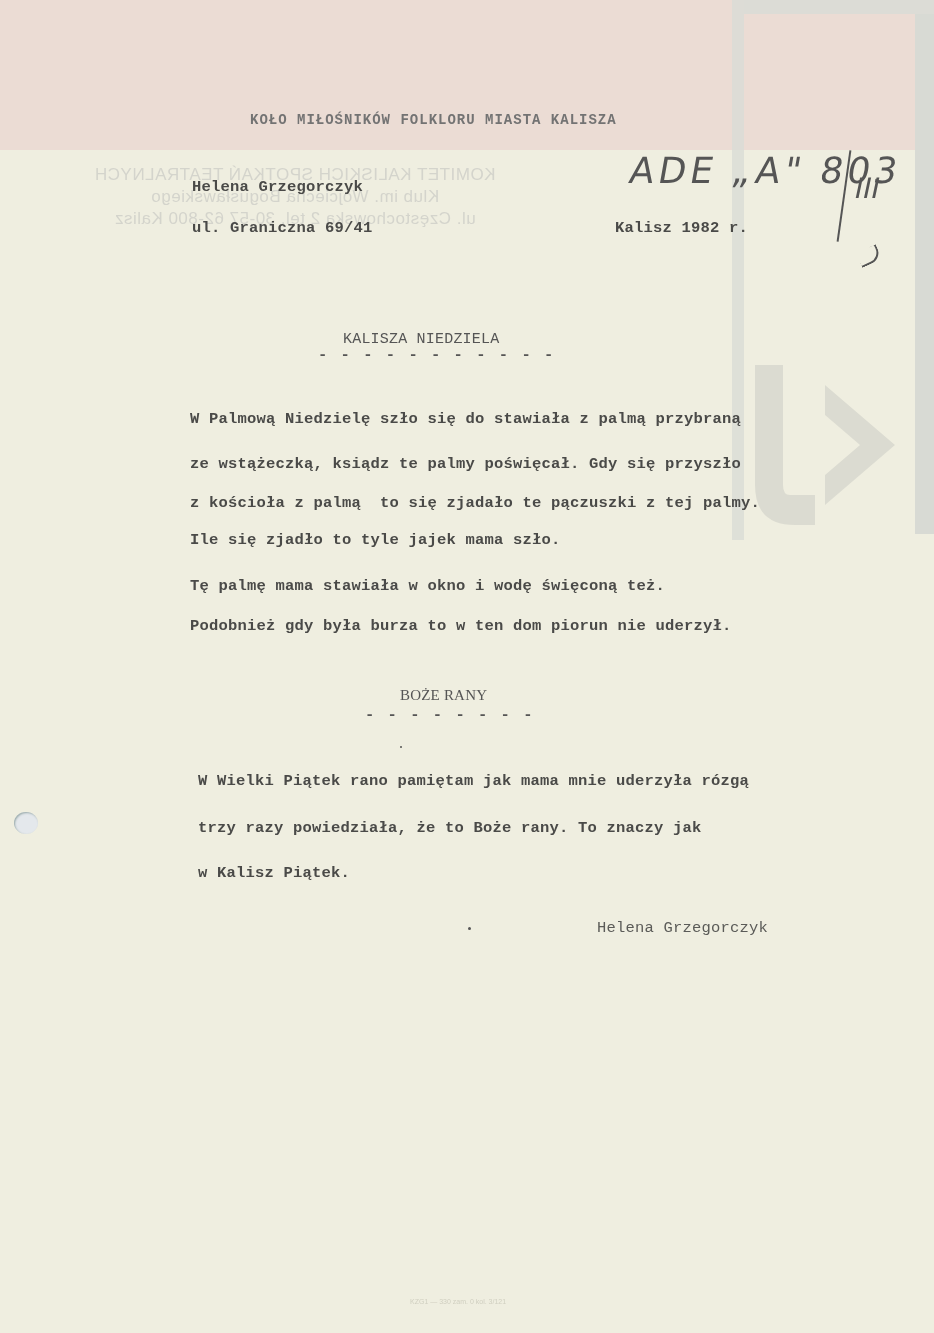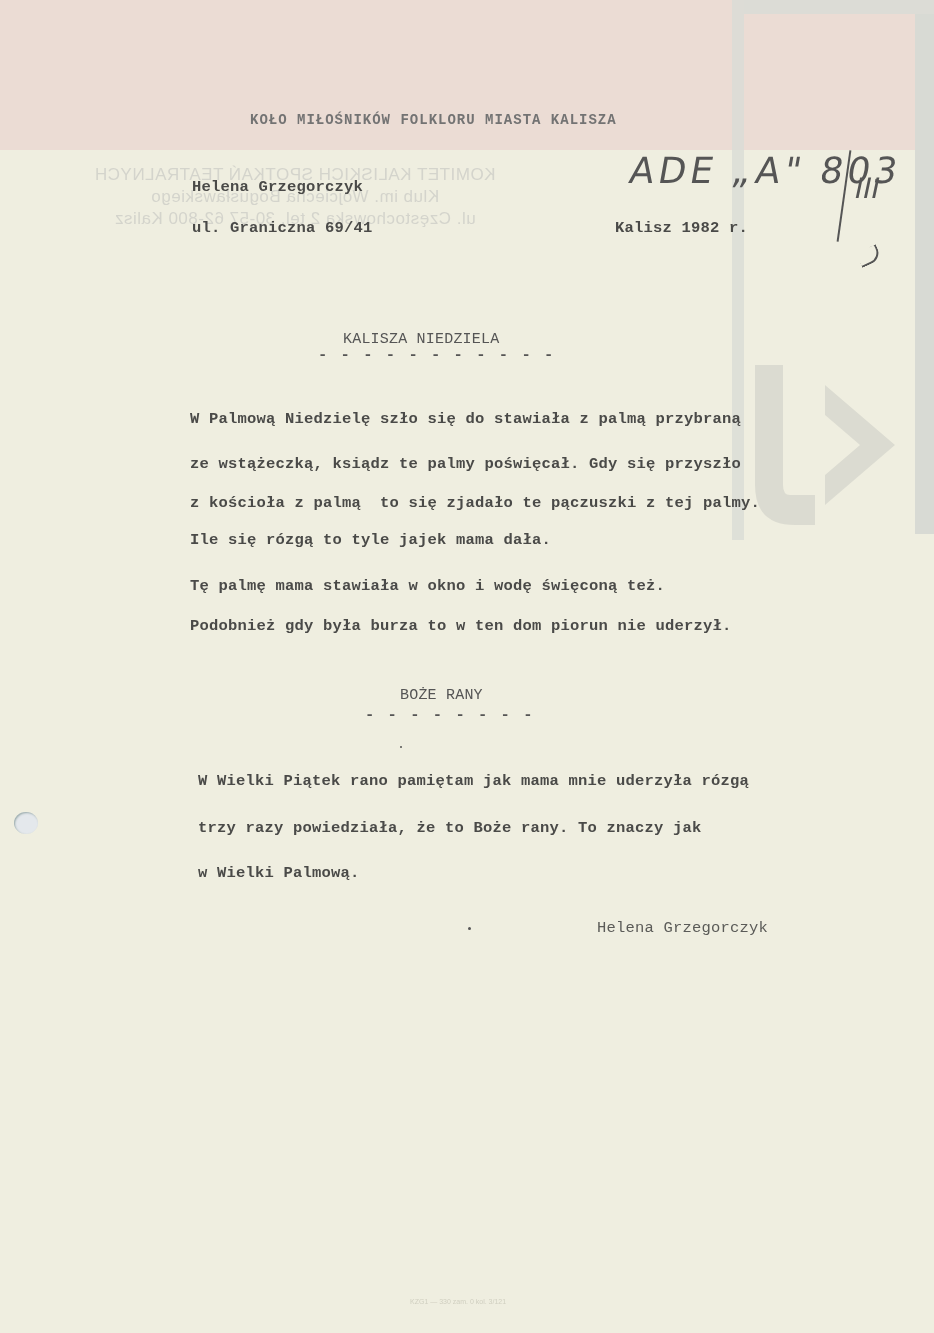--- a/index.html
+++ b/index.html
@@ -54,21 +54,21 @@
     font-family: "DejaVu Sans", sans-serif; font-size: 28px; color: #555;
     transform: skewX(-12deg);
   }
   .hw-tick {
     position: absolute; left: 858px; top: 248px; width: 20px; height: 14px;
     border-bottom: 2px solid #555; border-right: 2px solid #555;
     border-radius: 0 0 12px 0; transform: rotate(-25deg);
   }
   .title1 { left: 343px; top: 331px; font-weight: normal; color: #555; font-size: 15px; }
   .dash1 { left: 318px; top: 346px; color: #555; letter-spacing: 2px; }
-  .title2 { left: 400px; top: 687px; font-weight: normal; color: #555; font-size: 15px; }
+  .title2 { left: 400px; top: 687px; font-weight: normal; color: #555; font-size: 15px; font-family: Liberation Serif, serif; }
   .dash2 { left: 365px; top: 706px; color: #555; letter-spacing: 2px; }
   .p { left: 190px; }
   .sig { left: 597px; top: 919px; font-weight: normal; color: #5b5b58; }
   .punch {
     position: absolute; left: 14px; top: 812px; width: 24px; height: 22px;
     border-radius: 50%; background: #e4e8ec; box-shadow: inset 1px 1px 2px #9aa;
   }
   .footer-print {
     position: absolute; left: 410px; top: 1298px; font-size: 7px; color: #d0cfc0;
     font-family: "Liberation Sans", sans-serif;
@@ -103,30 +103,30 @@
 <div class="hw-slash"></div>
 <div class="hw-roman">III</div>
 <div class="hw-tick"></div>
 
 <div class="text title1">KALISZA NIEDZIELA</div>
 <div class="text dash1">- - - - - - - - - - -</div>
 
 <div class="text p" style="top:410px">W Palmową Niedzielę szło się do stawiała z palmą przybraną</div>
 <div class="text p" style="top:455px">ze wstążeczką, ksiądz te palmy poświęcał. Gdy się przyszło</div>
 <div class="text p" style="top:494px">z kościoła z palmą  to się zjadało te pączuszki z tej palmy.</div>
-<div class="text p" style="top:531px">Ile się rózgą to tyle jajek mama dała.</div>
+<div class="text p" style="top:531px">Ile się zjadło to tyle jajek mama szło.</div>
 <div class="text p" style="top:577px">Tę palmę mama stawiała w okno i wodę święconą też.</div>
 <div class="text p" style="top:617px">Podobnież gdy była burza to w ten dom piorun nie uderzył.</div>
 
 <div class="text title2">BOŻE RANY</div>
 <div class="text dash2">- - - - - - - -</div>
 
 <div class="text p" style="top:772px; left:198px">W Wielki Piątek rano pamiętam jak mama mnie uderzyła rózgą</div>
 <div class="text p" style="top:819px; left:198px">trzy razy powiedziała, że to Boże rany. To znaczy jak</div>
-<div class="text p" style="top:864px; left:198px">w Wielki Palmową.</div>
+<div class="text p" style="top:864px; left:198px">w Kalisz Piątek.</div>
 
 <div class="text sig">Helena Grzegorczyk</div>
 
 <div class="dot" style="left:468px; top:927px"></div>
 <div class="dot" style="left:400px; top:746px; width:2px; height:2px"></div>
 
 <div class="punch"></div>
 
 <div class="footer-print">KZG1 — 330 zam. 0 kol. 3/121</div>
 

